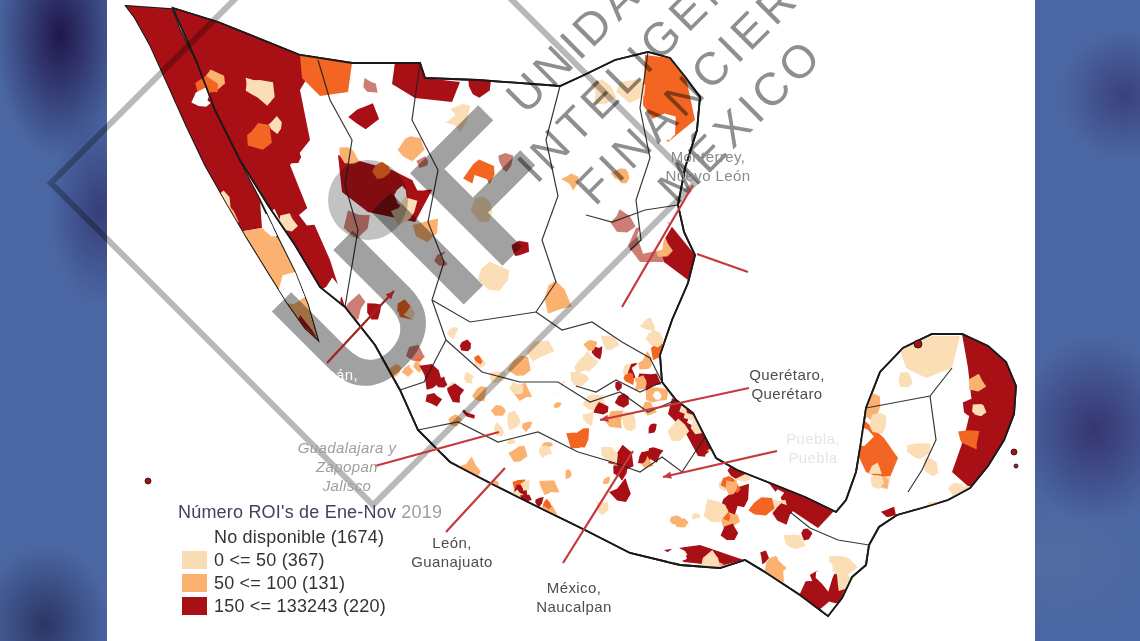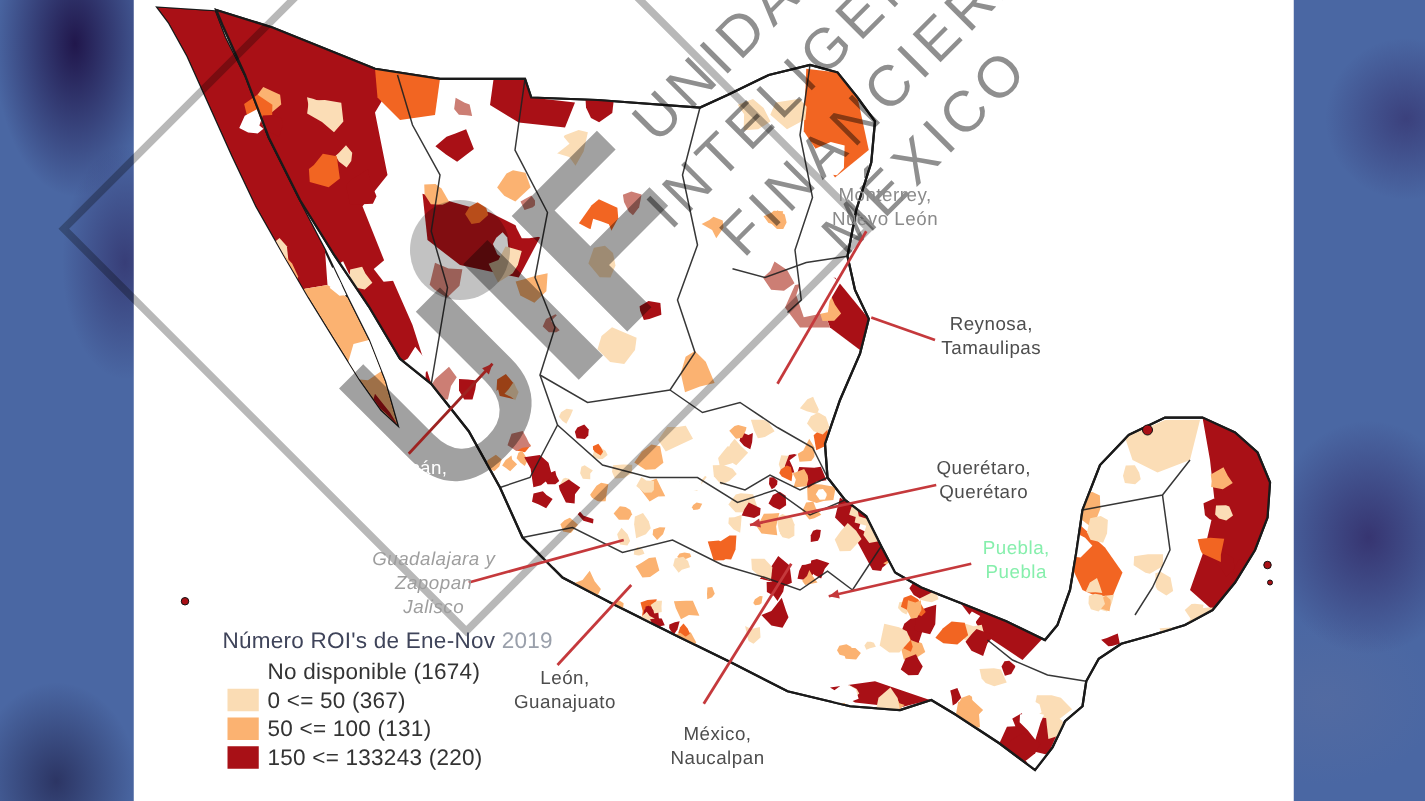--- a/index.html
+++ b/index.html
@@ -431,34 +431,32 @@
       <line x1="446" y1="532" x2="505" y2="468" stroke="#c5393c" stroke-width="2.2"></line>
       <line x1="563" y1="563" x2="633" y2="451" stroke="#c5393c" stroke-width="2.2"></line>
       <line x1="749" y1="388" x2="600" y2="420" stroke="#c5393c" stroke-width="2.2"></line>
       <polygon points="600.0,420.0 607.3,414.7 608.8,421.9" fill="#c5393c"></polygon>
       <line x1="777" y1="451" x2="663" y2="477" stroke="#c5393c" stroke-width="2.2"></line>
       <polygon points="663.0,477.0 670.2,471.6 671.8,478.8" fill="#c5393c"></polygon>
     </svg>
 
   <div class="annotation" style="left: 708px; top: 148px; color: rgb(138, 138, 138);">Monterrey,
 Nuevo León</div>
-  <div class="annotation" style="left: 793px; top: 251px; color: rgb(77, 77, 77);">Reynosa,
-Tamaulipas</div>
   <div class="annotation" style="left: 325px; top: 366px; color: #ffffff;">Culiacán,
 Sinaloa</div>
   <div class="annotation" style="left: 347px; top: 439px; color: rgb(158, 158, 158); font-style: italic;">Guadalajara y
 Zapopan
 Jalisco</div>
   <div class="annotation" style="left: 452px; top: 534px; color: rgb(77, 77, 77);">León,
 Guanajuato</div>
   <div class="annotation" style="left: 574px; top: 565px; color: rgb(77, 77, 77); margin-top: 14px;">México,
 Naucalpan</div>
   <div class="annotation" style="left: 787px; top: 366px; color: rgb(77, 77, 77);">Querétaro,
 Querétaro</div>
-  <div class="annotation" style="left: 813px; top: 430px; color: #86efac;">Puebla,
+  <div class="annotation" style="left: 813px; top: 430px; color: #e5e5e5;">Puebla,
 Puebla</div>
 
   <div class="legend">
     <div class="legend-title">
       <span>Número ROI's de Ene-Nov</span>
       <span class="year">2019</span>
     </div>
     <div class="legend-row">
       <span class="swatch" style="visibility: hidden;"></span>
       <span class="legend-label">No disponible (1674)</span>

